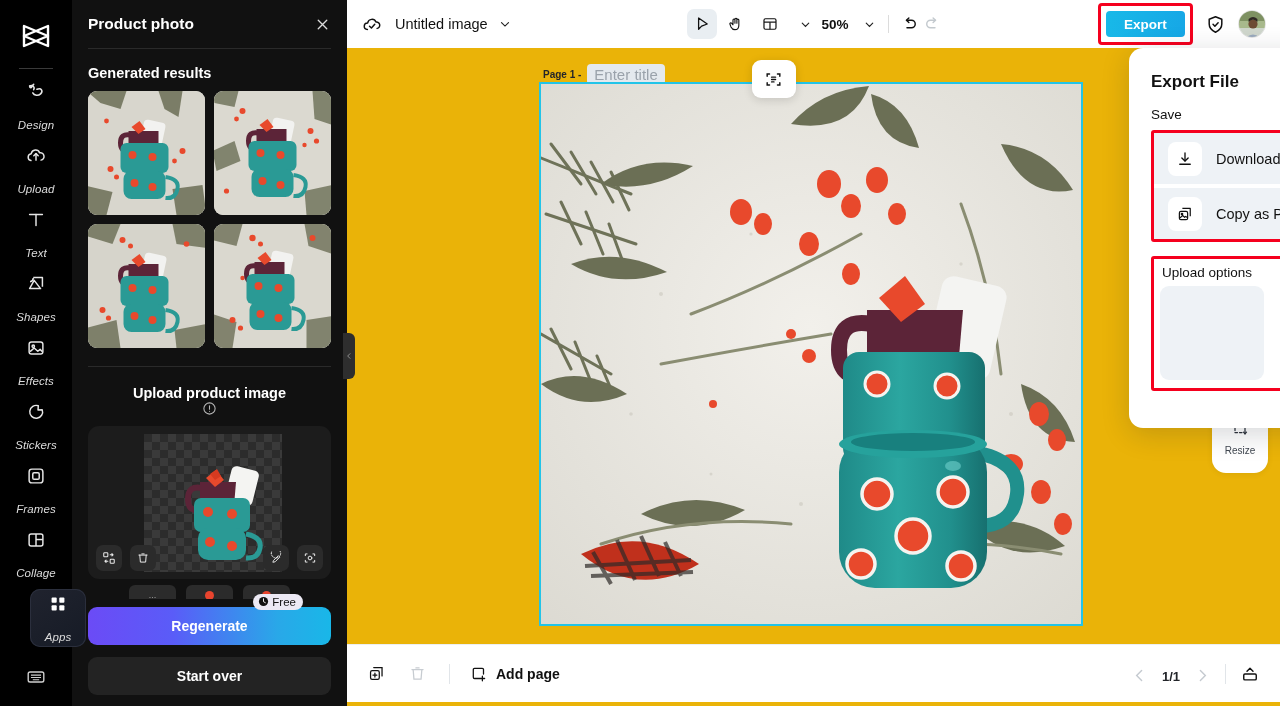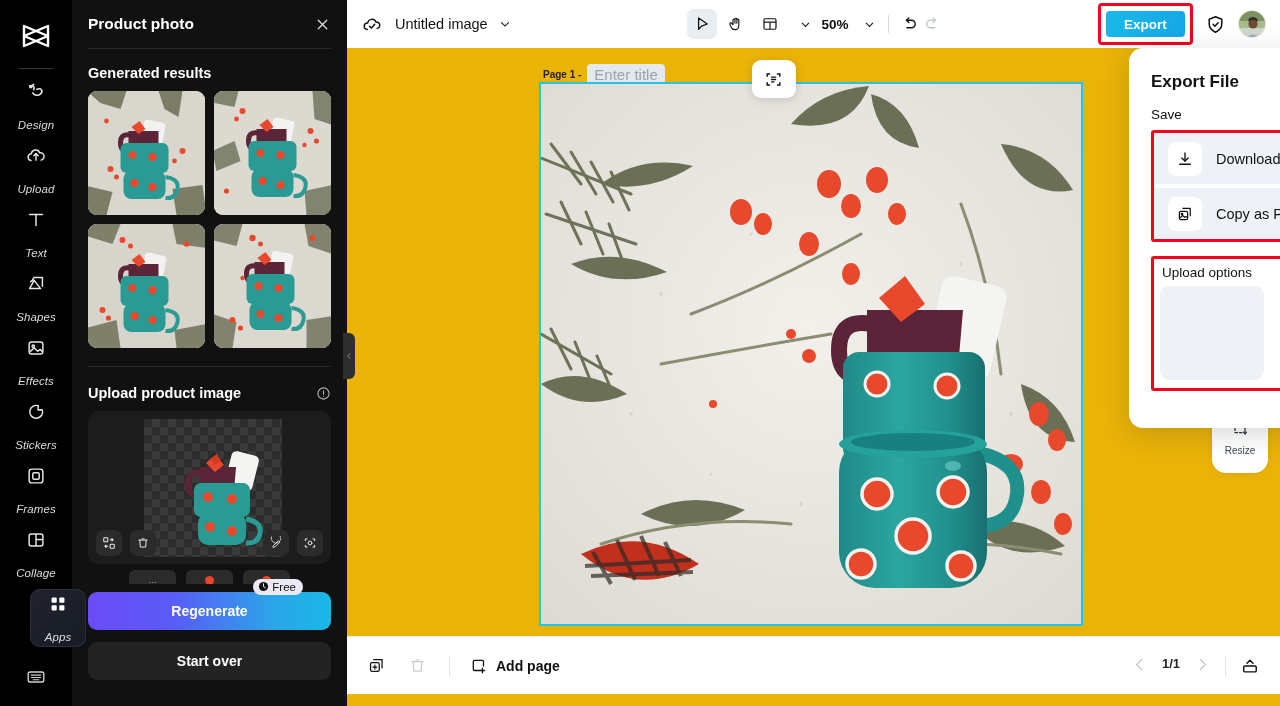--- a/index.html
+++ b/index.html
@@ -42,21 +42,21 @@
   .panel-head {
     height: 48px; display: flex; align-items: center; justify-content: space-between;
     padding: 0 16px 0 16px;
   }
   .panel-title { color: #fff; font-size: 15.5px; font-weight: 700; }
   .panel-close { color: #d8d8d8; cursor: pointer; display:flex; }
   .panel-divider { height:1px; background:#2a2a2a; margin: 0 16px; }
   .panel-body { padding: 0 16px; }
   .sec-title { color:#fff; font-size: 14.5px; font-weight: 700; margin: 16px 0 10px; }
   .sec-title-row { display:flex; align-items:center; justify-content: space-between;
-     margin: 18px 0 10px; }
+     margin: 18px 0 10px; flex-direction: column; }
   .info-icon { color:#b9b9b9; display:flex; cursor:pointer; }
 
   .grid-results { display: grid; grid-template-columns: 1fr 1fr; gap: 9px; }
   .thumb { height: 124px; border-radius: 9px; overflow: hidden; position: relative;
      cursor:pointer; background:#cfcfc8; }
   .thumb svg { position:absolute; inset:0; width:100%; height:100%; }
 
   .sec-div { height:1px; background:#2a2a2a; margin: 18px 0 0; }
 
   .upload-box {
@@ -165,30 +165,30 @@
   }
   .art-frame svg { display:block; width:100%; height:100%; }
   .float-tool {
     position:absolute; left: 405px; top: 12px; height: 38px; min-width: 44px;
     background:#fff; border-radius: 9px; box-shadow: 0 2px 10px rgba(0,0,0,.14);
     display:flex; align-items:center; padding: 0 12px; color:#111; z-index: 6;
   }
 
   
   .bottombar {
-    position:absolute; left:0; right:0; bottom:12px; height:58px; background:#fff;
+    position:absolute; left:0; right:0; bottom:4px; height:58px; background:#fff;
     display:flex; align-items:center; padding: 0 20px; z-index:3;
     border-top: 1px solid #eceff2;
   }
   .bb-icon { color:#111; cursor:pointer; display:flex; margin-right: 22px; }
   .bb-icon.dis { color:#c7ccd1; }
   .bb-sep { width:1px; height:20px; background:#e1e5e9; margin-right: 20px; }
   .bb-add { display:flex; align-items:center; gap:8px; cursor:pointer;
      font-size:14px; font-weight:700; color:#111; }
-  .bb-right { margin-left:auto; display:flex; align-items:flex-start; gap: 14px; }
+  .bb-right { margin-left:auto; display:flex; align-items:flex-end; gap: 14px; }
   .bb-arrow { color:#c5cad0; cursor:pointer; display:flex; }
   .bb-page { font-size:13px; color:#23252a; font-weight:700; }
 
   
   .dock {
     position:absolute; right: 12px; top: 58px; width: 56px;
     background:#fff; border-radius: 14px; padding: 8px 0 10px;
     box-shadow: 0 1px 6px rgba(0,0,0,.07); z-index: 3;
   }
   .dock-item {

